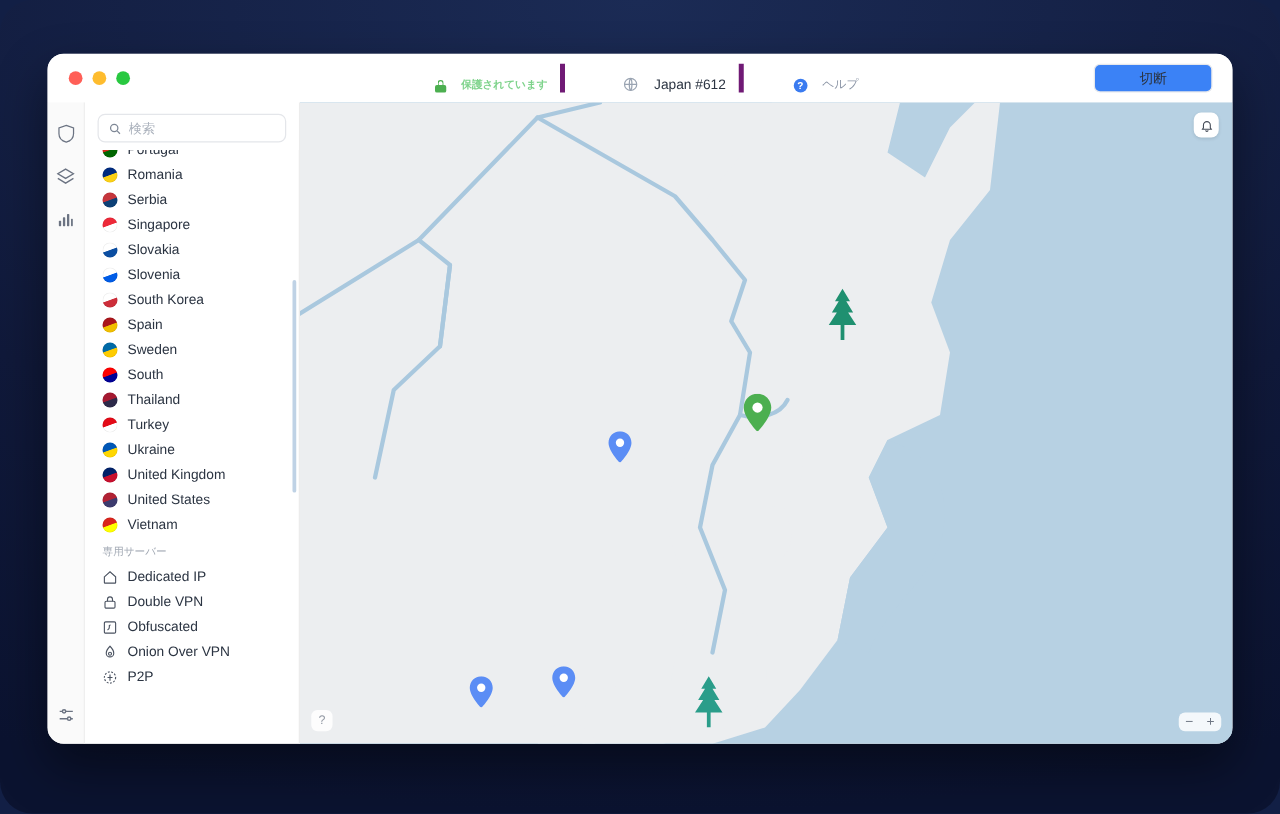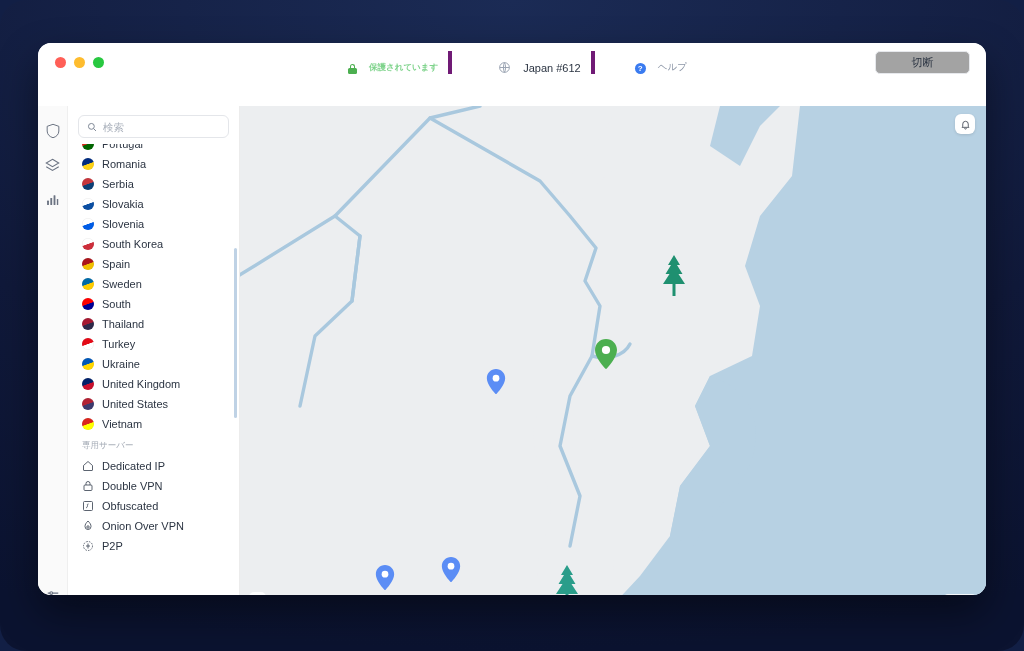--- a/index.html
+++ b/index.html
@@ -81,30 +81,30 @@
   .globe-ico { width: 13px; height: 13px; color:#9aa4b2; }
   .help-ico {
     width: 11px; height: 11px; border-radius: 50%;
     background: #3a7bf0; color: #fff; font-size: 8px; font-weight: 700;
     display: inline-flex; align-items: center; justify-content: center;
   }
 
   #disconnect-btn {
     position: absolute; right: 16px; top: 8px;
     width: 95px; height: 23px;
-    background: #a3a3a3;
+    background: #3b82f6;
     border: 1px solid #e6e8ec;
     border-radius: 5px;
     font-size: 11px; color: #2b3442;
     display: flex; align-items: center; justify-content: center;
     cursor: pointer;
   }
 
   
-  #body { position: absolute; left: 0; top: 39px; width: 948px; height: 513px; display: flex; margin-top: 24px; }
+  #body { position: absolute; left: 0; top: 39px; width: 948px; height: 513px; display: flex; }
 
   
   #rail {
     width: 30px; height: 513px;
     background: #fafafa;
     border-right: 1px solid #efefef;
     display: flex; flex-direction: column; align-items: center;
     padding-top: 14px;
   }
   .rail-ico {
@@ -294,20 +294,24 @@
             </div>
             <div class="row">
               <span class="flag" style="background: linear-gradient(160deg, rgb(0, 43, 127) 0%, rgb(0, 43, 127) 48%, rgb(252, 209, 22) 52%, rgb(252, 209, 22) 100%);"></span>
               <span>Romania</span>
             </div>
             <div class="row">
               <span class="flag" style="background: linear-gradient(160deg, rgb(198, 54, 60) 0%, rgb(198, 54, 60) 48%, rgb(12, 64, 118) 52%, rgb(12, 64, 118) 100%);"></span>
               <span>Serbia</span>
             </div>
             <div class="row">
+              <span class="flag" style="background: linear-gradient(160deg, rgb(237, 41, 57) 0%, rgb(237, 41, 57) 48%, rgb(255, 255, 255) 52%, rgb(255, 255, 255) 100%);"></span>
+              <span>Singapore</span>
+            </div>
+            <div class="row">
               <span class="flag" style="background: linear-gradient(160deg, rgb(255, 255, 255) 0%, rgb(255, 255, 255) 48%, rgb(11, 78, 162) 52%, rgb(11, 78, 162) 100%);"></span>
               <span>Slovakia</span>
             </div>
             <div class="row">
               <span class="flag" style="background: linear-gradient(160deg, rgb(255, 255, 255) 0%, rgb(255, 255, 255) 48%, rgb(0, 92, 230) 52%, rgb(0, 92, 230) 100%);"></span>
               <span>Slovenia</span>
             </div>
             <div class="row">
               <span class="flag" style="background: linear-gradient(160deg, rgb(255, 255, 255) 0%, rgb(255, 255, 255) 48%, rgb(205, 46, 58) 52%, rgb(205, 46, 58) 100%);"></span>
               <span>South Korea</span>

